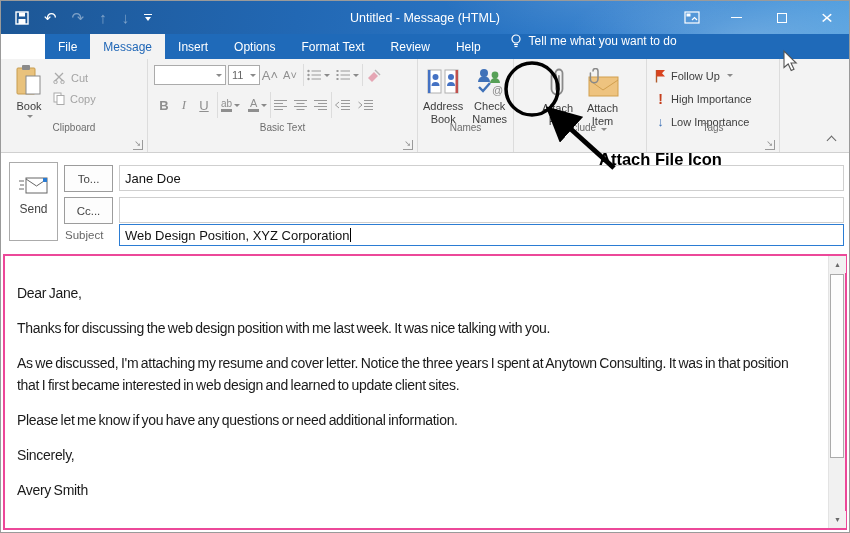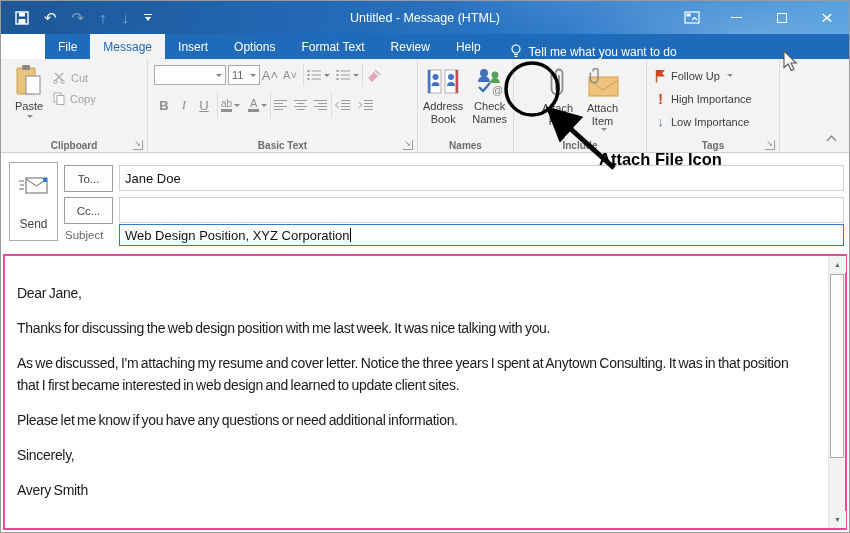--- a/index.html
+++ b/index.html
@@ -27,28 +27,28 @@
   .winctl > div { width:45px; height:33px; display:flex; align-items:center; justify-content:center; color:#fff; }
   .minbar { width:11px; height:1.5px; background:#fff; }
   .maxbox { width:10px; height:10px; border:1.3px solid #fff; }
   .closex { font-size:17px; transform:scale(1.25,1.1); font-weight:300; }
 
   
   .tabrow { position:absolute; left:0; top:33px; width:100%; height:25px; background:#1f6ab9;
     display:flex; align-items:stretch; color:#fff; font-size:12px;margin-left:44px; }
   .tab { padding:0 13px; display:flex; align-items:center; cursor:default; }
   .tab.selected { background:#f3f3f3; color:#1f66b6; }
-  .tellme { display:flex; align-items:flex-end; gap:7px; margin-left:16px; font-size:12px; color:#fff; }
+  .tellme { display:flex; align-items:flex-start; gap:7px; margin-left:16px; font-size:12px; color:#fff; }
 
   
   .ribbon { position:absolute; left:0; top:58px; width:100%; height:94px; background:#f3f3f3;
     border-bottom:1px solid #d0d0d0; display:flex; }
   .group { position:relative; height:100%; border-right:1px solid #dcdcdc; padding:5px 2px 16px; }
-  .group-label { position:absolute; bottom:1px; left:0; right:0; text-align:center;
-    font-size:10px; color:#6d6d6d;font-weight:bold; }
+  .group-label { position:absolute; bottom:19px; left:0; right:0; text-align:center;
+    font-size:10px; color:#6d6d6d; }
   .launcher { position:absolute; bottom:2px; right:4px; width:10px; height:10px;
     border-bottom:1px solid #9a9a9a; border-right:1px solid #9a9a9a; color:#8a8a8a;
     font-size:8px; line-height:8px; text-align:center; }
   .bigbtn { display:flex; flex-direction:column; align-items:center; font-size:11px;
     color:#3d3d3d; line-height:13px; text-align:center; }
   .smallbtn { display:flex; align-items:center; gap:5px; font-size:11px; height:21px; }
   .disabled-txt { color:#a3a3a3; }
   .caret-g { width:0; height:0; border-left:3px solid transparent; border-right:3px solid transparent;
     border-top:3.5px solid #8a8a8a; display:inline-block; margin-left:2px; vertical-align:middle; }
   .gray { color:#8f8f8f; }
@@ -58,21 +58,21 @@
   .vline { width:1px; background:#dcdcdc; margin:0 3px; align-self:stretch; }
   .stackicon { display:flex; flex-direction:column; align-items:center; gap:1px; }
   .colorbar { width:11px; height:3px; background:#8f8f8f; }
   .chevron-up { width:7px; height:7px; border-top:1.6px solid #666; border-left:1.6px solid #666;
     transform:rotate(45deg); display:inline-block; }
 
   
   .composer { position:absolute; left:0; top:152px; width:100%; height:101px; background:#fff; }
   .send-btn { position:absolute; left:8px; top:9px; width:49px; height:79px; border:1px solid #ababab;
     display:flex; flex-direction:column; align-items:center; justify-content:space-between;
-    padding:12px 0 9px; font-size:12px; color:#444; background:#fff; }
+    padding:12px 0 24px; font-size:12px; color:#444; background:#fff; }
   .addr-btn { position:absolute; left:63px; width:49px; height:27px; border:1px solid #9c9c9c;
     background:#fdfdfd; display:flex; align-items:center; justify-content:center;
     font-size:11.5px; color:#444; }
   .field { position:absolute; left:118px; width:725px; background:#fff; display:flex;
     align-items:center; padding:0 5px; font-size:13px; color:#111; }
   .field-plain { border:1px solid #cfcfcf; height:26px; }
   .subject-field { border:1px solid #2b7cd3; height:22px; }
   .subject-lab { position:absolute; left:64px; top:76px; font-size:11.5px; color:#666; }
   .text-caret { width:1px; height:14px; background:#000; margin-left:1px; }
 
@@ -164,21 +164,21 @@
 
     <div class="group" style="width:147px; display:flex; gap:4px; padding-left:8px;">
       <div class="bigbtn" style="width:40px;">
         <span>
           <svg width="30" height="36" viewBox="0 0 30 36">
               <rect x="3" y="4" width="18" height="26" rx="1" fill="#e9c27c" stroke="#c79c4e"></rect>
               <rect x="8" y="1" width="8" height="5" rx="1" fill="#8a8a8a"></rect>
               <rect x="12" y="12" width="14" height="18" fill="#fff" stroke="#8a8a8a"></rect>
             </svg>
         </span>
-        <span>Paste</span>
+        <span>Book</span>
         <span class="caret-g" style="margin-top:2px;"></span>
       </div>
       <div style="display:flex; flex-direction:column; justify-content:flex-start; padding-top:3px;">
         <div class="smallbtn disabled-txt">
           <span>
             <svg width="13" height="12" viewBox="0 0 13 12">
                 <line x1="2" y1="1" x2="10" y2="9" stroke="#aaa" stroke-width="1.2"></line>
                 <line x1="10" y1="1" x2="2" y2="9" stroke="#aaa" stroke-width="1.2"></line>
                 <circle cx="2.5" cy="10" r="1.7" fill="none" stroke="#aaa"></circle>
                 <circle cx="9.5" cy="10" r="1.7" fill="none" stroke="#aaa"></circle>

